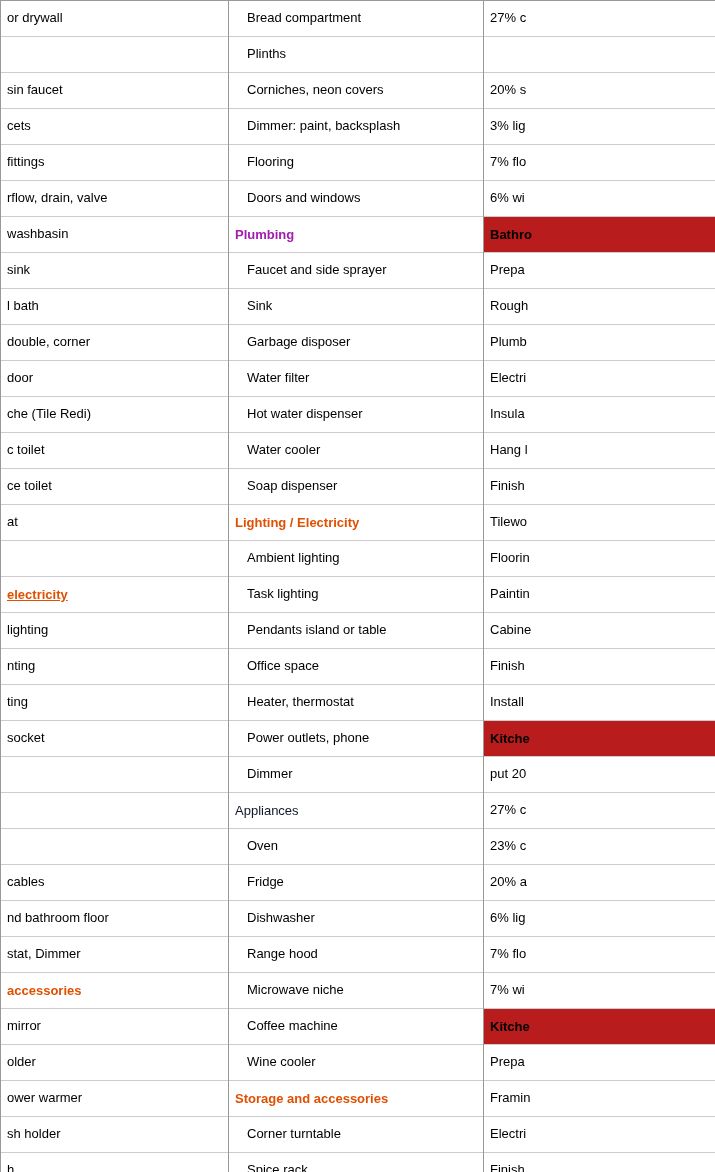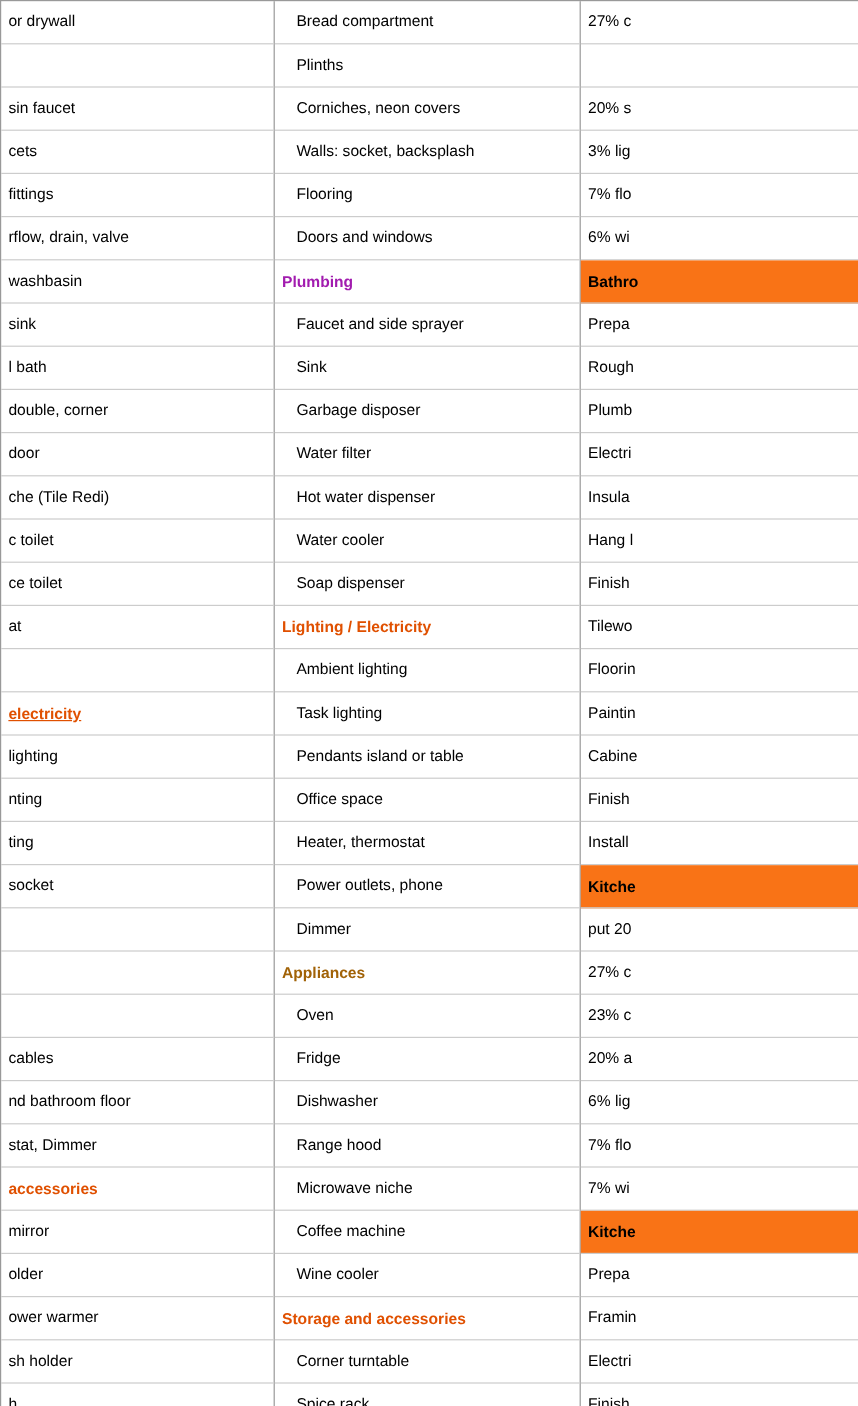--- a/index.html
+++ b/index.html
@@ -44,21 +44,21 @@
     }
     .cell-category {
       color: #e05000;
       font-weight: bold;
       padding: 4px 6px;
       min-height: 36px;
       display: flex;
       align-items: center;
     }
     .cell-highlight-green {
-      background-color: #f97316;
+      background-color: #b91c1c;
       color: #000;
       font-weight: bold;
       padding: 4px 6px;
       min-height: 36px;
       display: flex;
       align-items: center;
     }
     .border-left {
       border-left: 1px solid #999;
     }
@@ -177,21 +177,21 @@
       <div class="cell cell-indent">
         <span>Bread compartment</span>
       </div>
       <div class="cell cell-indent">
         <span>Plinths</span>
       </div>
       <div class="cell cell-indent">
         <span>Corniches, neon covers</span>
       </div>
       <div class="cell cell-indent">
-        <span>Walls: socket, backsplash</span>
+        <span>Dimmer: paint, backsplash</span>
       </div>
       <div class="cell cell-indent">
         <span>Flooring</span>
       </div>
       <div class="cell cell-indent">
         <span>Doors and windows</span>
       </div>
       <div class="cell-category" style="border-bottom: 1px solid rgb(204, 204, 204);">
         <span style="color: #a21caf; font-weight: bold;">Plumbing</span>
       </div>
@@ -234,21 +234,21 @@
       <div class="cell cell-indent">
         <span>Heater, thermostat</span>
       </div>
       <div class="cell cell-indent">
         <span>Power outlets, phone</span>
       </div>
       <div class="cell cell-indent">
         <span>Dimmer</span>
       </div>
       <div class="cell-category" style="border-bottom: 1px solid rgb(204, 204, 204);">
-        <span style="color: #a16207; font-weight: bold;">Appliances</span>
+        <span style="color: #0f172a; font-weight: normal;">Appliances</span>
       </div>
       <div class="cell cell-indent">
         <span>Oven</span>
       </div>
       <div class="cell cell-indent">
         <span>Fridge</span>
       </div>
       <div class="cell cell-indent">
         <span>Dishwasher</span>
       </div>

